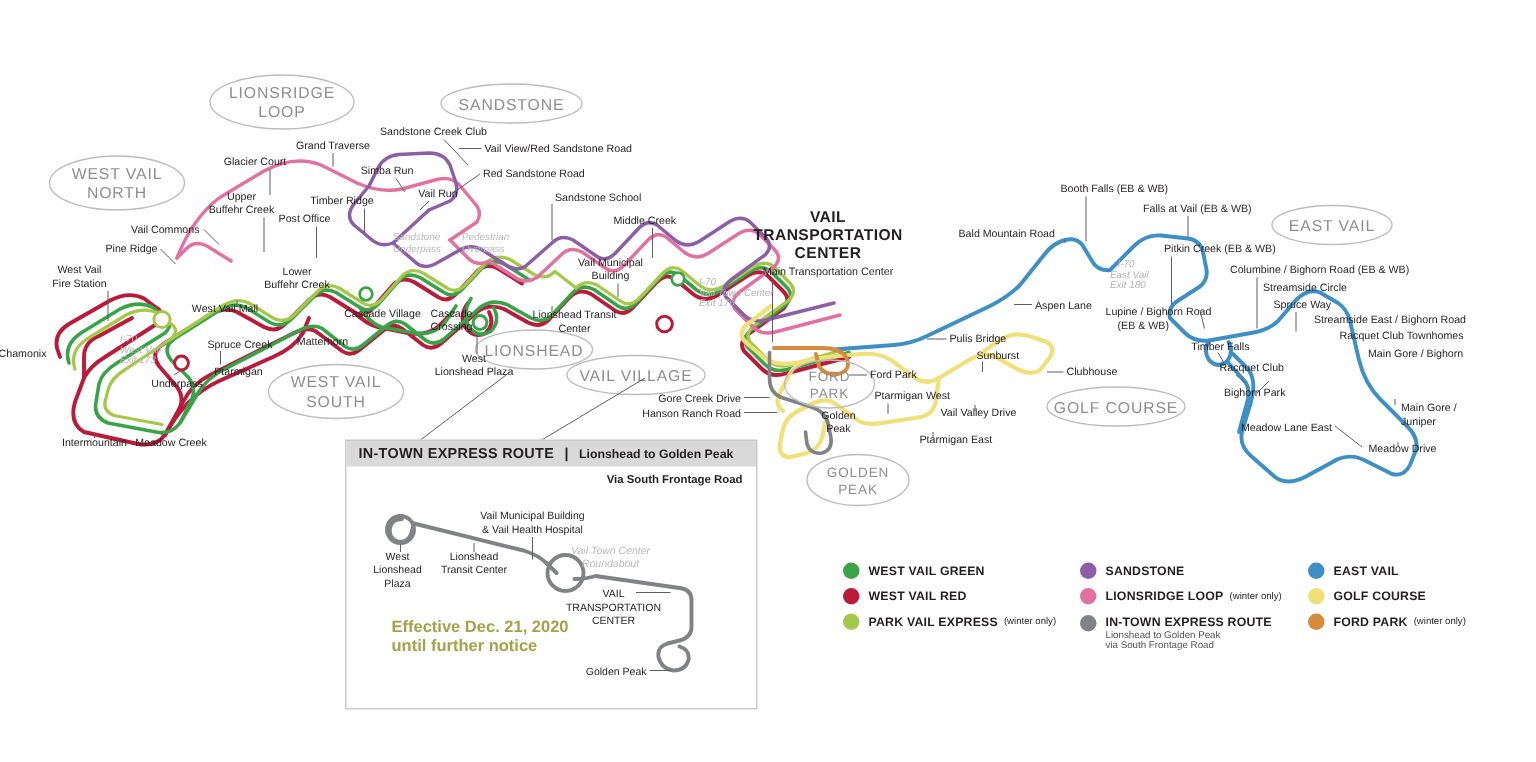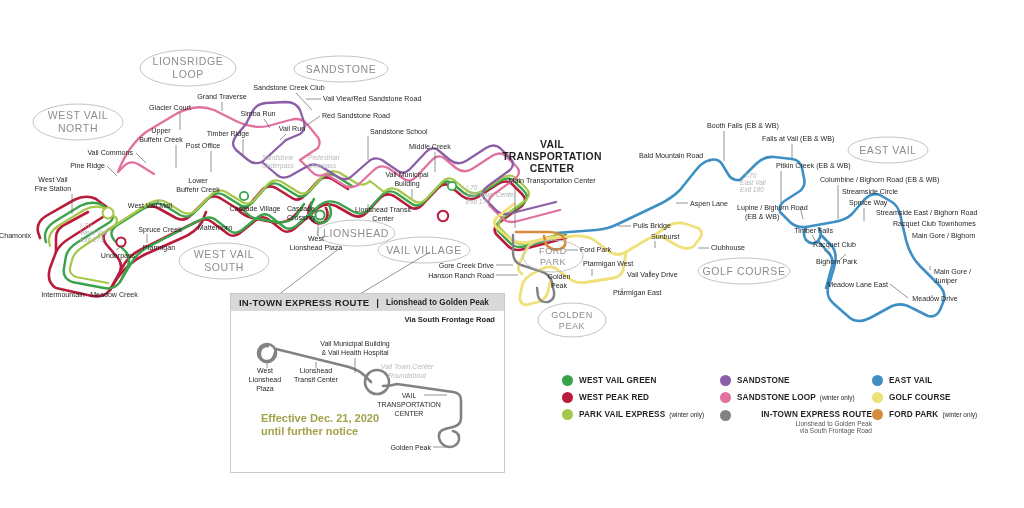--- a/index.html
+++ b/index.html
@@ -31,21 +31,21 @@
   .inset-h-sep{font-size:9.6px;font-weight:bold;color:#231f20;margin:0 7px;}
   .inset-h-sub{font-size:8.2px;font-weight:bold;color:#231f20;}
   .inset-via{position:absolute;right:9px;top:21px;font-size:7.6px;font-weight:bold;color:#231f20;}
   .inset-eff{position:absolute;left:30px;top:118px;font-size:11px;font-weight:bold;color:#a3a24b;line-height:13px;}
   .inset-txt{font-family:"Liberation Sans",sans-serif;font-size:7px;fill:#231f20;}
   .inset-txt.gray{fill:#b9b9b9;font-style:italic;}
 
   
   .legend{position:absolute;display:flex;gap:0;}
   .legend-col{display:flex;flex-direction:column;gap:3px;}
-  .legend-row{display:flex;align-items:flex-start;gap:6px;height:14px;text-align:right;}
+  .legend-row{display:flex;align-items:flex-start;gap:6px;height:14px;}
   .legend-dot{width:11px;height:11px;border-radius:50%;flex:none;margin-top:1px;}
   .legend-name{font-size:8.2px;font-weight:bold;color:#231f20;letter-spacing:.15px;white-space:nowrap;line-height:13px;}
   .legend-note{font-size:6.4px;font-weight:normal;color:#231f20;margin-left:3px;}
   .legend-sub{font-size:6.5px;color:#555;line-height:8.4px;margin-left:17px;margin-top:-1px;white-space:nowrap;}
 </style>
 </head>
 <body>
 
 <div id="map-root">
 
@@ -461,37 +461,37 @@
   </div>
 
   <div class="legend" style="left:562px;top:374px;">
     <div class="legend-col" style="width:158px;">
       <div class="legend-row">
         <span class="legend-dot" style="background:#3aa34a;"></span>
         <span class="legend-name">WEST VAIL GREEN</span>
       </div>
       <div class="legend-row">
         <span class="legend-dot" style="background:#ba1b3b;"></span>
-        <span class="legend-name">WEST PEAK RED</span>
+        <span class="legend-name">WEST VAIL RED</span>
       </div>
       <div class="legend-row">
         <span class="legend-dot" style="background:#a6c84a;"></span>
         <span class="legend-name">PARK VAIL EXPRESS</span>
         <span class="legend-note" style="margin-left:-2px;line-height:13px;">(winter only)</span>
       </div>
     </div>
 
     <div class="legend-col" style="width:152px;">
       <div class="legend-row">
         <span class="legend-dot" style="background:#8b5ea6;"></span>
         <span class="legend-name">SANDSTONE</span>
       </div>
       <div class="legend-row">
         <span class="legend-dot" style="background:#e1729f;"></span>
-        <span class="legend-name">SANDSTONE LOOP</span>
+        <span class="legend-name">LIONSRIDGE LOOP</span>
         <span class="legend-note" style="margin-left:-2px;line-height:13px;">(winter only)</span>
       </div>
       <div class="legend-row" style="height:auto;display:block;position:relative;">
         <span class="legend-dot" style="background:#808285;position:absolute;left:0;top:1px;"></span>
         <span class="legend-name" style="display:block;margin-left:17px;">IN-TOWN EXPRESS ROUTE</span>
         <span class="legend-sub" style="display:block;">Lionshead to Golden Peak</span>
         <span class="legend-sub" style="display:block;">via South Frontage Road</span>
       </div>
     </div>
 

